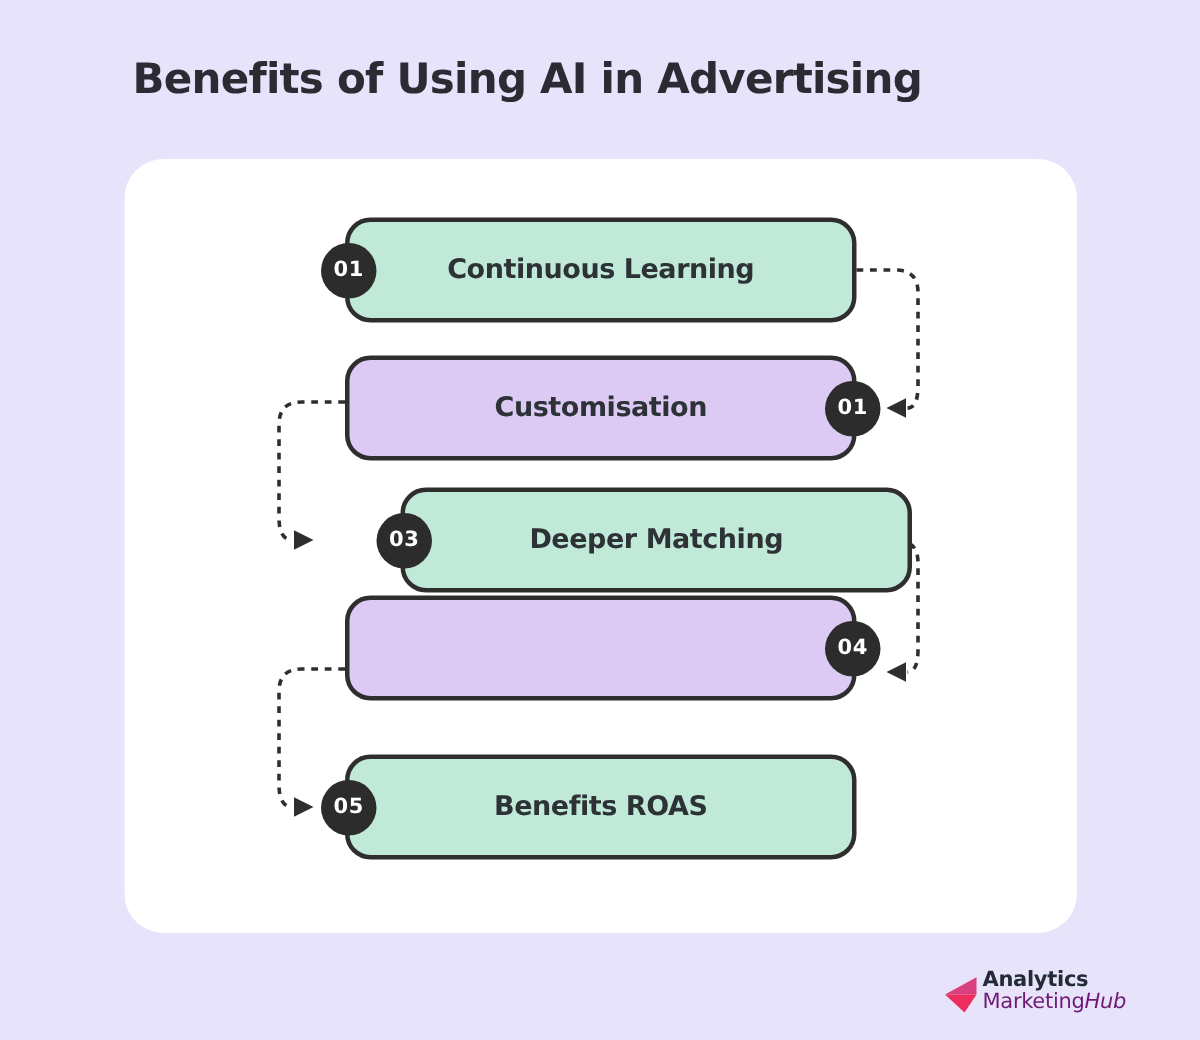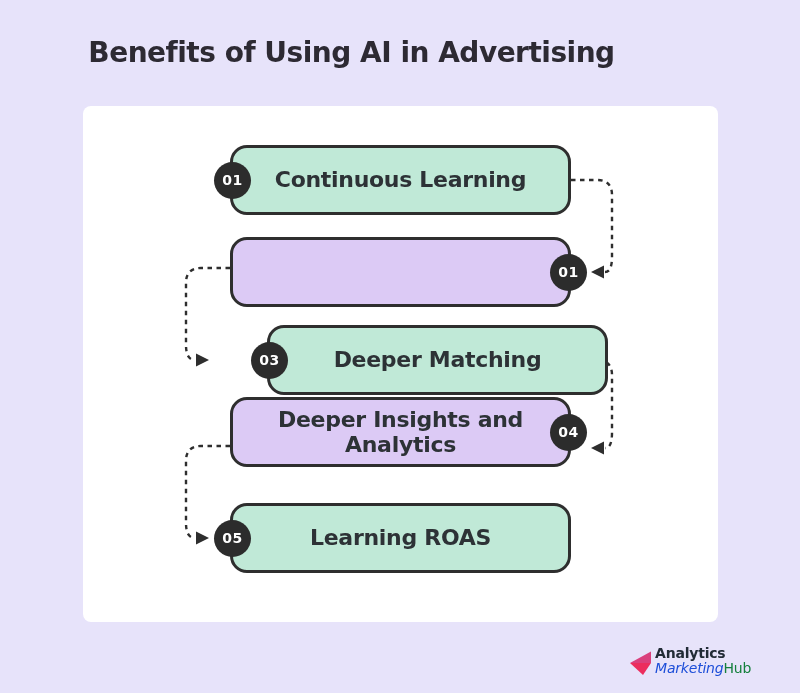--- a/index.html
+++ b/index.html
@@ -11,54 +11,54 @@
   }
   .page{position:absolute;inset:0;}
   .title{
     position:absolute;top:36px;left:0;width:703px;
     text-align:center;margin:0;
     font-size:28px;font-weight:800;letter-spacing:-0.5px;
     color:#2d2a33;
   }
   .card{
     position:absolute;left:83px;top:106px;width:635px;height:516px;
-    background:#ffffff;border-radius:8px;
+    background:#ffffff;border-radius:26px;
   }
   .connectors{position:absolute;left:0;top:0;width:635px;height:516px;pointer-events:none;}
   .step{
     position:absolute;left:147px;width:341px;height:70px;
     border:3px solid #2e2e2e;border-radius:17px;
     box-sizing:border-box;
     display:flex;align-items:center;justify-content:center;
   }
   .step.green{background:#c0e9d7;}
   .step.purple{background:#dccaf5;}
   .s1{top:39px;} .s2{top:131px;} .s3{top:219px;margin-left:37px;} .s4{top:291px;} .s5{top:397px;}
   .step .label{
-    font-size:22px;font-weight:600;color:#2d3236;
+    font-size:18px;font-weight:600;color:#2d3236;
     text-align:center;line-height:1.15;padding:0 34px;letter-spacing:-0.3px;
   }
   .badge{
     position:absolute;top:50%;width:37px;height:37px;margin-top:-18.5px;
     background:#2c2c2c;border-radius:50%;
     display:flex;align-items:center;justify-content:center;
     color:#ffffff;font-size:14px;font-weight:bold;letter-spacing:0.5px;
   }
   .badge.bleft{left:-19px;}
   .badge.bright{right:-19px;}
   .logo{
     position:absolute;left:628px;top:646px;
     display:flex;align-items:flex-start;
   }
   .logo-mark{margin-top:4px;}
   .logo-text{margin-left:3px;line-height:1.08;}
   .logo-l1{display:block;font-size:14px;font-weight:bold;color:#222b36;letter-spacing:-0.2px;}
   .logo-l2{display:block;font-size:14px;letter-spacing:-0.2px;}
-  .logo-l2 .dark{color:#1d4ed8;font-weight:500;font-style:italic;}
-  .logo-l2 .gray{color:#15803d;font-weight:500;}
+  .logo-l2 .dark{color:#701a75;font-weight:500;}
+  .logo-l2 .gray{color:#701a75;font-weight:500;font-style:italic;}
 </style>
 </head>
 <body>
 
 <div class="page">
 
   <h1 class="title">Benefits of Using AI in Advertising</h1>
 
   <div class="card">
 
@@ -77,35 +77,35 @@
       </g>
     </svg>
 
     <div class="step green s1">
       <span class="badge bleft">01</span>
       <span class="label">Continuous Learning</span>
     </div>
 
     <div class="step purple s2">
       <span class="badge bright">01</span>
+      <span class="label">Customisation</span>
     </div>
 
     <div class="step green s3">
       <span class="badge bleft">03</span>
       <span class="label">Deeper Matching</span>
     </div>
 
     <div class="step purple s4">
       <span class="badge bright">04</span>
-      <span class="label">Deeper Insights and Analytics</span>
     </div>
 
     <div class="step green s5">
       <span class="badge bleft">05</span>
-      <span class="label">Learning ROAS</span>
+      <span class="label">Benefits ROAS</span>
     </div>
 
   </div>
 
   <div class="logo">
     <svg class="logo-mark" width="24" height="26" viewBox="0 0 24 26" xmlns="http://www.w3.org/2000/svg">
       <polygon points="2,13 23,1.5 23,13" fill="#da407d"></polygon>
       <polygon points="2,13 23,13 15,25" fill="#ec2d5e"></polygon>
     </svg>
     <div class="logo-text">

